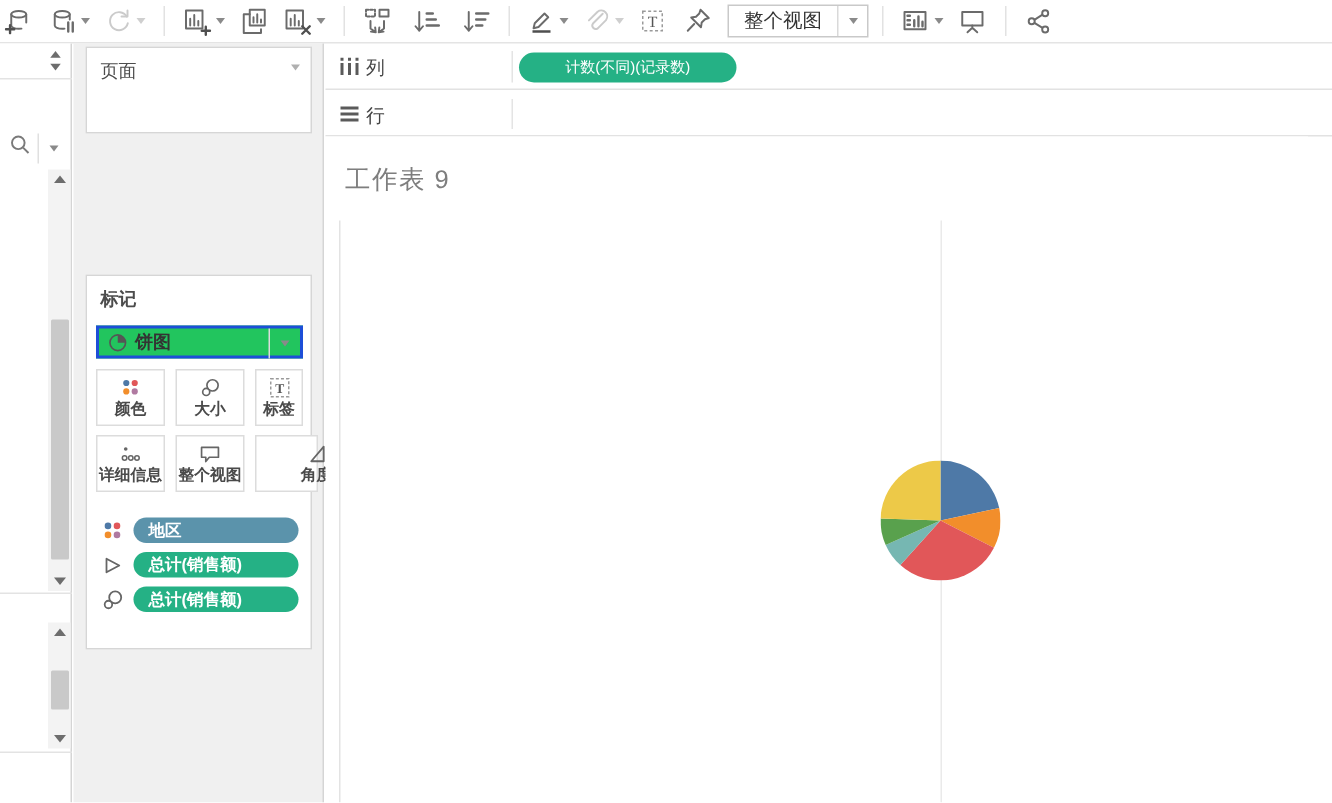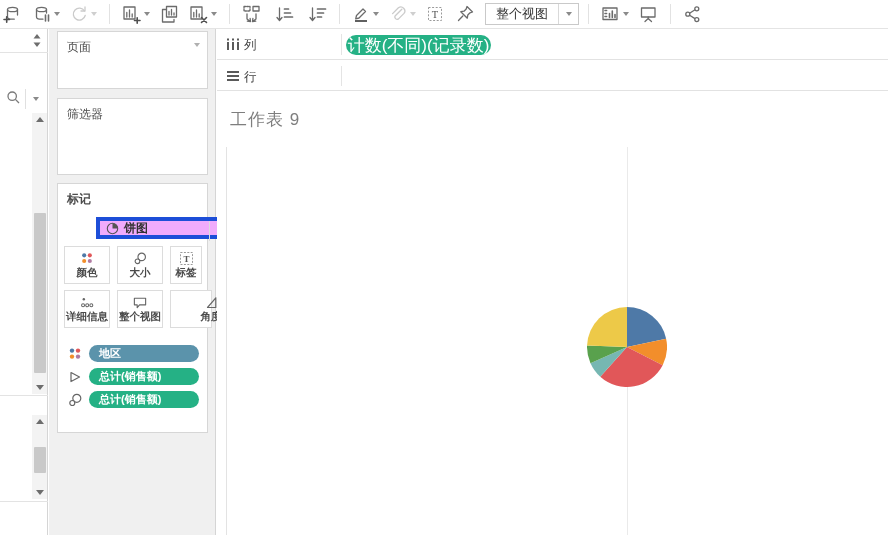--- a/index.html
+++ b/index.html
@@ -37,21 +37,21 @@
   .dp-div { position:absolute; left:0; width:48px; height:1px; background:#e3e3e3; }
 
   
   .cards { position:absolute; left:49px; top:29px; width:167px; height:506px;
     background:#f0f0f0; border-right:1px solid #d5d5d5; }
   .card { position:absolute; left:8px; width:151px; background:#fff; border:1px solid #d6d6d6; }
   .card-title { position:absolute; left:9px; top:7px; font-size:12px; color:#4c4c4c; }
   .card-caret { position:absolute; right:7px; top:11px; }
 
   .marktype { position:absolute; left:6px; top:33px; width:138px; height:22px;
-    border:4px solid #1d4ed8; display:flex; align-items:center; background:#f0abfc;margin-left:32px; }
+    border:2px solid #1d4ed8; display:flex; align-items:center; background:#22c55e; }
   .marktype .mt-label { font-size:12px; color:#333; margin-left:5px; }
   .marktype .mt-caret { position:absolute; right:0; top:0; width:21px; height:20px;
     border-left:1px solid #dcdcdc; display:flex; align-items:center; justify-content:center; }
   .marktype .mt-icon { margin-left:6px; display:flex; }
 
   .mbtn { position:absolute; height:38px; border:1px solid #dcdcdc; background:#fff;
     display:flex; flex-direction:column; align-items:center; justify-content:space-between;
     padding:4px 0 3px 0; }
   .mbtn .mlabel { font-size:10.5px; color:#4a4a4a; white-space:nowrap; }
 
@@ -60,21 +60,21 @@
   .pill { position:absolute; height:17px; border-radius:9px; color:#fff; font-size:11px;
     display:flex; align-items:center; padding:0 10px; white-space:nowrap; }
   .mpill-row .pill { left:31px; top:0; width:110px; }
 
   
   .shelfbar { position:absolute; left:217px; width:671px; background:#fff; border-bottom:1px solid #e2e2e2; }
   .shelfbar .sh-icon { position:absolute; left:8px; top:6px; }
   .shelfbar .sh-label { position:absolute; left:27px; top:7px; font-size:12.5px; color:#444; }
   .shelfbar .sh-div { position:absolute; left:124px; top:4px; bottom:4px; width:1px; background:#e4e4e4; }
   .shelf-pill { position:absolute; left:129px; top:5px; width:145px; height:20px; border-radius:10px;
-    color:#fff; font-size:17px; display:flex; align-items:center; justify-content:center; white-space:nowrap; }
+    color:#fff; font-size:10px; display:flex; align-items:center; justify-content:center; white-space:nowrap; }
 
   
   .canvas { position:absolute; left:217px; top:91px; width:655px; height:444px; background:#fff; }
   .sheet-title { position:absolute; left:13px; top:17px; font-size:17px; color:#7e7e7e; letter-spacing:1px; }
   .chart-border-left { position:absolute; left:9px; top:56px; width:1px; height:388px; background:#e3e3e3; }
   .zero-line { position:absolute; left:410px; top:56px; width:1px; height:388px; background:#eaeaea; }
   #pie-svg { position:absolute; left:370px; top:216px; }
 
   .icon-stroke { stroke:#6b6b6b; fill:none; stroke-width:1.3; stroke-linecap:round; stroke-linejoin:round; }
   .icon-stroke-dis { stroke:#cbcbcb; fill:none; stroke-width:1.3; stroke-linecap:round; stroke-linejoin:round; }
@@ -294,23 +294,20 @@
     <div class="dp-div" style="top:472px"></div>
   </div>
 
   <div class="cards">
 
     <div class="card" style="top:2px; height:58px;">
       <span class="card-title">页面</span>
       <span class="card-caret caret" style="border-top-color:#b0b0b0"></span>
     </div>
 
-    <div class="card" style="top:69px; height:77px;">
-      <span class="card-title">筛选器</span>
-    </div>
 
     <div class="card" style="top:154px; height:250px;font-weight:bold;">
       <span class="card-title">标记</span>
 
       <div class="marktype">
         <span class="mt-icon">
           <svg width="13" height="13" viewBox="0 0 14 14">
             <circle cx="7" cy="7" r="5.6" fill="none" stroke="#555" stroke-width="1.2"></circle>
             <path d="M7 7 L7 1.4 A5.6 5.6 0 0 1 12.6 7 Z" fill="#555"></path>
           </svg>

